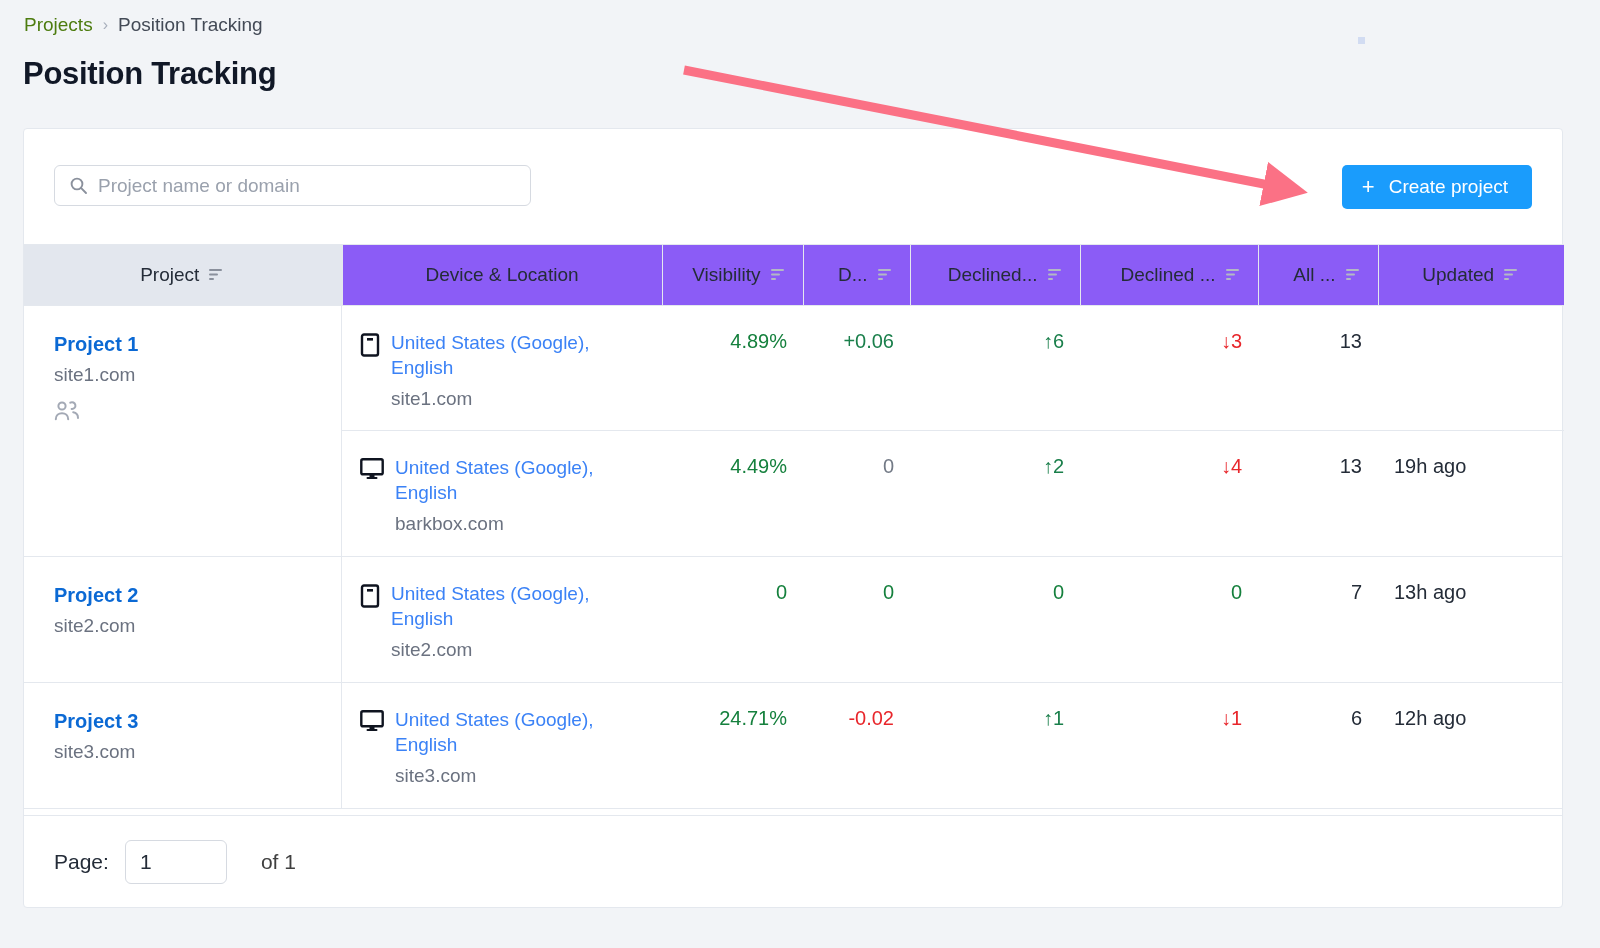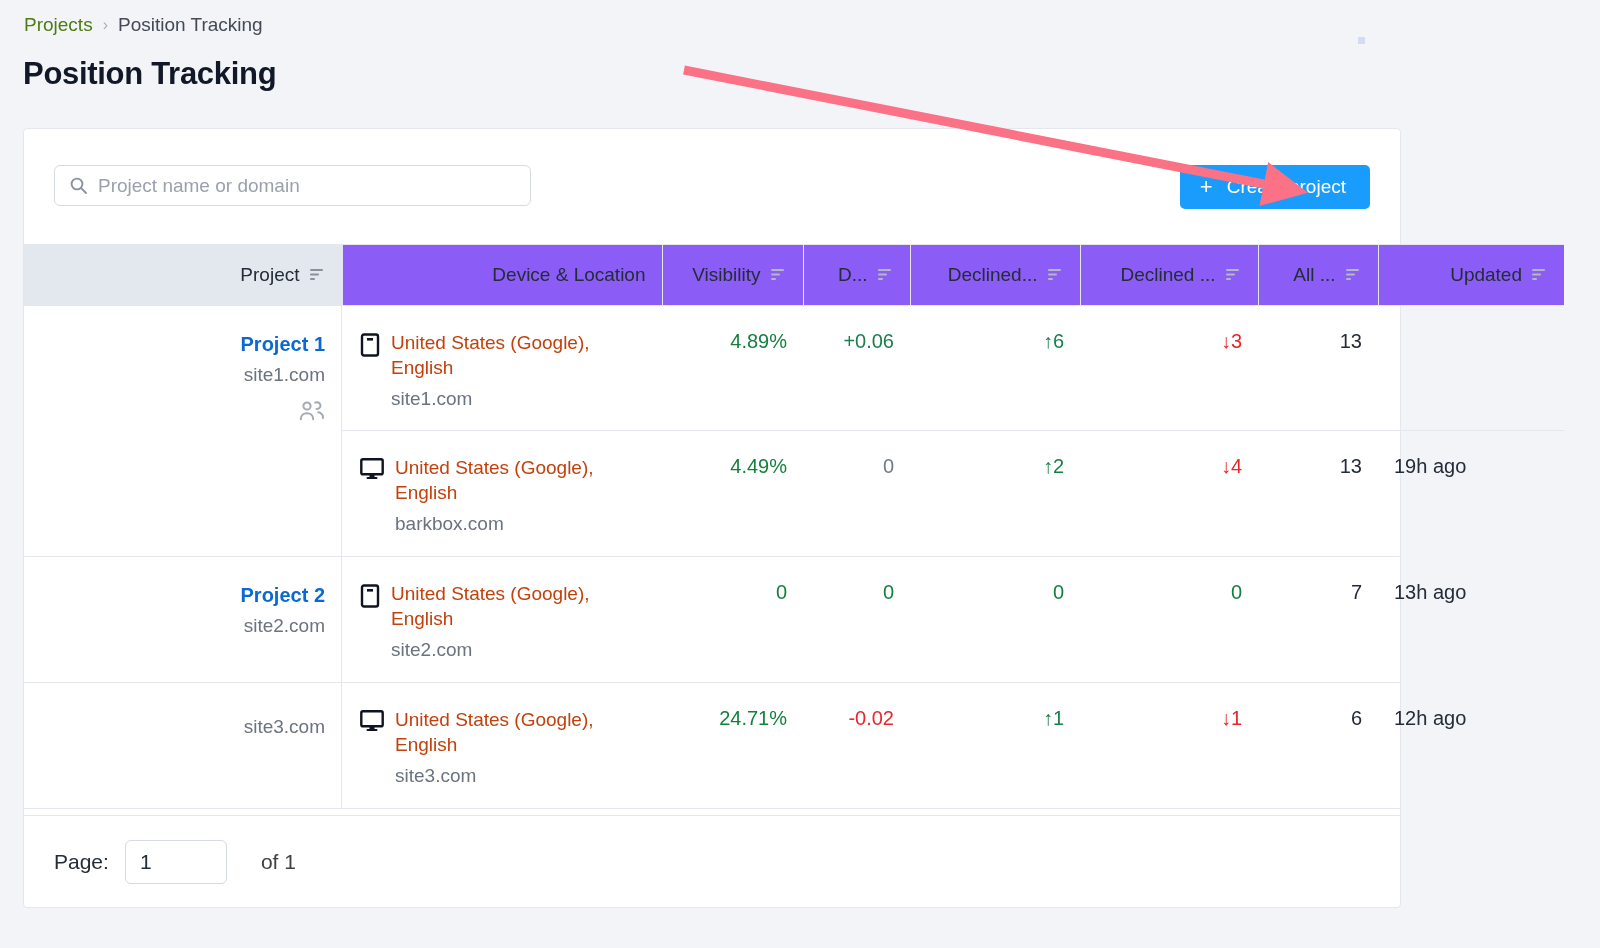--- a/index.html
+++ b/index.html
@@ -33,21 +33,21 @@
   
   .tiny-artifact {
     position: absolute; left: 1358px; top: 37px;
     width: 7px; height: 7px;
     background: #c7d4f0; opacity: .75;
   }
 
   
   .card {
     position: absolute; left: 23px; top: 128px;
-    width: 1378px; height: 780px;
+    width: 1540px; height: 780px;
     background: #ffffff;
     border: 1px solid #e4e8ee;
     border-radius: 4px;
   }
 
   
   .toolbar {
     position: relative; height: 115px;
   }
   .search-box {
@@ -84,37 +84,36 @@
     border-right: 1px solid #e4e8ee;
     height: 61px;
     font-size: 19px; font-weight: normal; color: #242c38;
     padding: 0 16px;
     vertical-align: middle;
   }
   table.projects thead th.sorted { background: #e3e7ee; }
   table.projects thead th:last-child { border-right: none; }
   th .th-inner { display: flex; align-items: center; gap: 9px; }
   th.num .th-inner { justify-content: flex-end; }
-  th.lead .th-inner { justify-content: flex-end; }
+  th.lead .th-inner { justify-content: center; }
   .sort-icon { flex: 0 0 auto; }
 
   
   col.c-project  { width: 318px; }
   col.c-device   { width: 320px; }
   col.c-vis      { width: 141px; }
   col.c-diff     { width: 107px; }
   col.c-improved { width: 170px; }
   col.c-declined { width: 178px; }
   col.c-all      { width: 120px; }
   col.c-updated  { width: 186px; }
 
   .proj-cell {
     padding: 26px 16px 18px 30px;
     border-bottom: 1px solid #e4e8ee;
-    text-align: right;
   }
   .proj-cell.nb { border-bottom: none; }
   .proj-name {
     font-size: 20px; font-weight: bold; color: #0b69d4; cursor: pointer;
     line-height: 1.25;
   }
   .proj-domain { font-size: 19px; color: #6b7280; margin-top: 7px; }
   .shared-icon { margin-top: 14px; }
 
   .sub {
@@ -122,21 +121,21 @@
     border-bottom: 1px solid #e4e8ee;
     min-height: 125px;
   }
   .sub-device {
     flex: 0 0 320px;
     padding: 24px 16px 18px 18px;
     display: flex; gap: 11px;
   }
   .dev-icon { flex: 0 0 auto; margin-top: 3px; }
   .dev-text { line-height: 1.32; }
-  .dev-loc { font-size: 19px; color: #c2410c; cursor: pointer; }
+  .dev-loc { font-size: 19px; color: #3b82f6; cursor: pointer; }
   .dev-domain { font-size: 19px; color: #6b7280; margin-top: 6px; }
 
   .metric {
     padding: 24px 16px 18px 16px;
     font-size: 20px; text-align: right;
     white-space: nowrap;
   }
   .m-vis      { flex: 0 0 141px; }
   .m-diff     { flex: 0 0 107px; }
   .m-improved { flex: 0 0 170px; }
@@ -390,20 +389,21 @@
               <div class="metric m-all v-dark">7</div>
               <div class="metric m-updated v-dark">13h ago</div>
             </div>
           </div>
         </div>
       </div>
       <div class="group">
         <div class="rowgrid">
           <div class="col-project">
             <div class="proj-cell nb">
+              <div class="proj-name">Project 3</div>
               <div class="proj-domain">site3.com</div>
             </div>
           </div>
           <div class="col-subs">
             <div class="sub" style="border-bottom: none;">
               <div class="sub-device">
                 <span class="dev-icon"><svg width="24" height="22" viewBox="0 0 24 22">
                     <rect x="1.3" y="1.3" width="21.4" height="15" rx="1.6" fill="none" stroke="#0f1420" stroke-width="2.4"></rect>
                     <rect x="9.5" y="16.6" width="5" height="3" fill="#0f1420"></rect>
                     <rect x="6.5" y="19" width="11" height="2.1" rx="1" fill="#0f1420"></rect>

